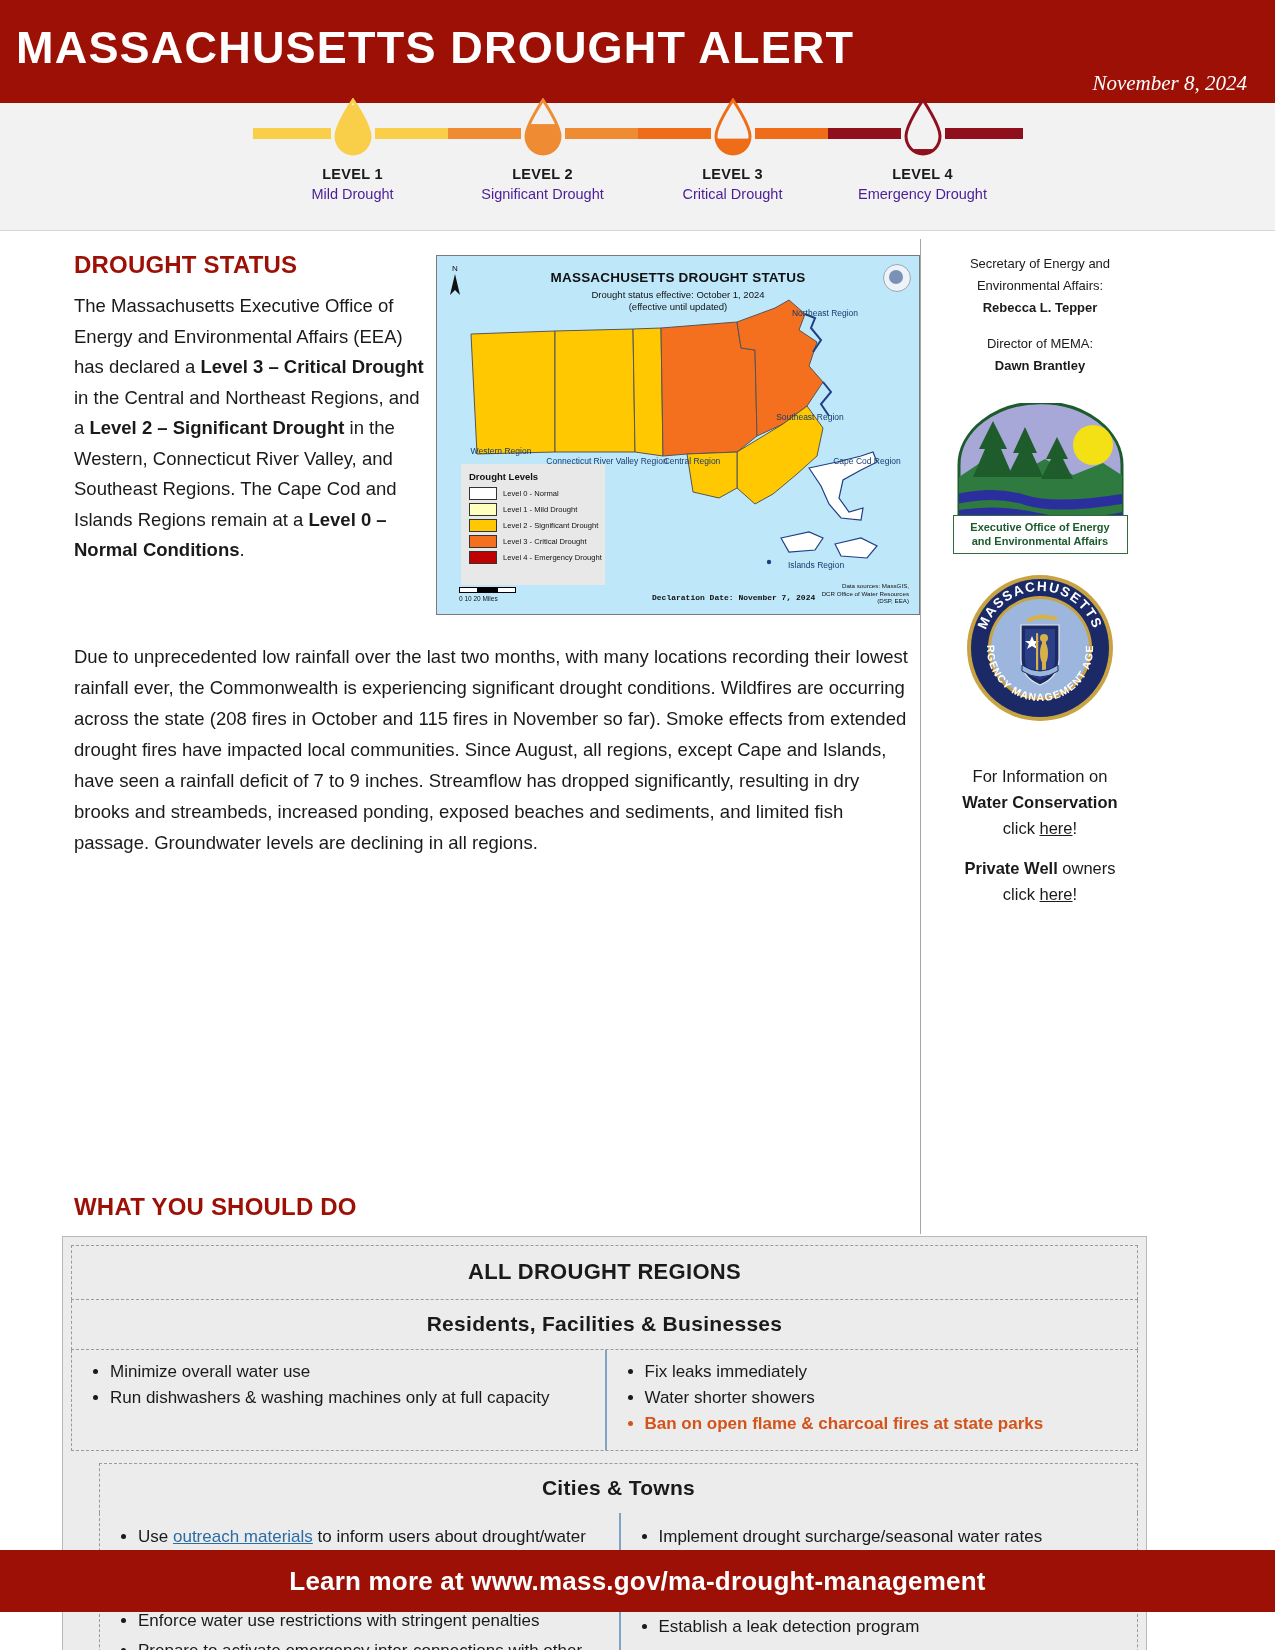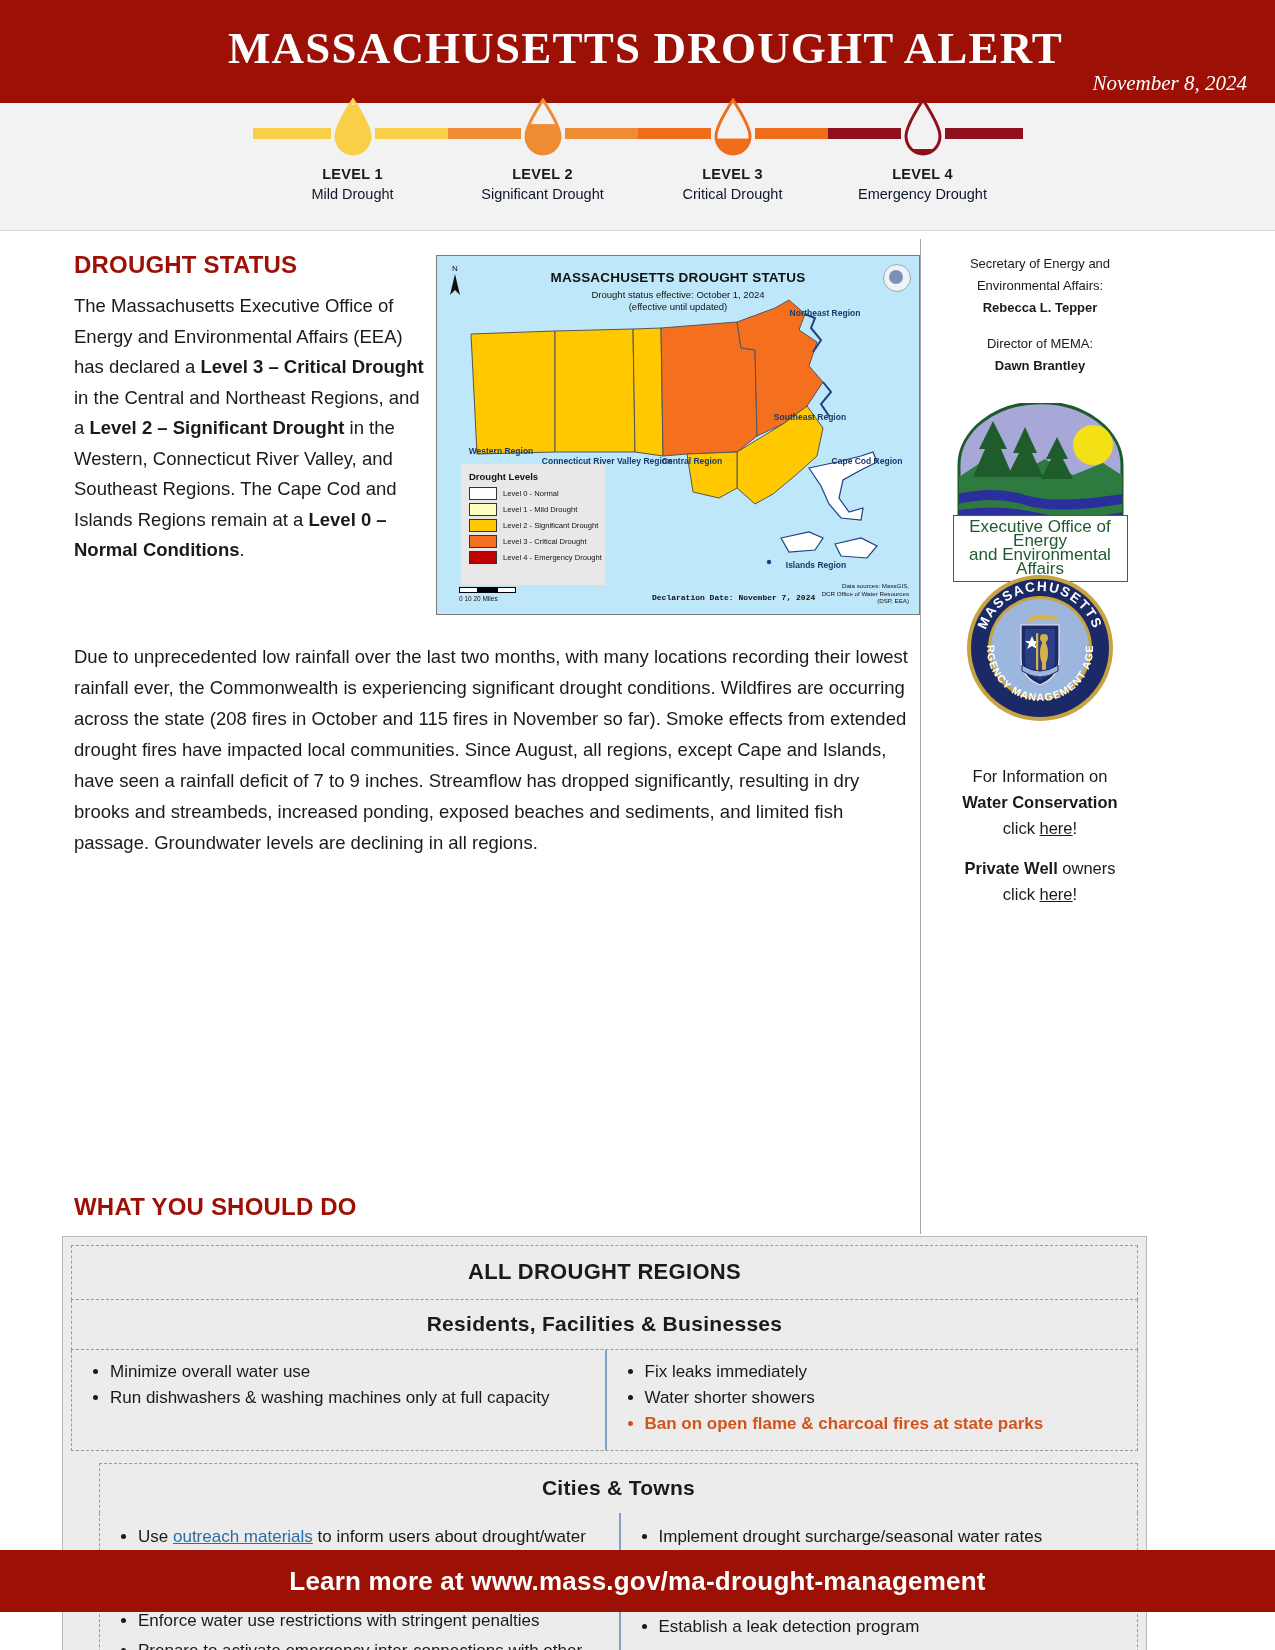--- a/index.html
+++ b/index.html
@@ -14,25 +14,24 @@
 
   
   .header{
     position:relative;
     height:103px;
     background:#9c1006;
     color:#fff;
   }
   .header-title{
     position:absolute;left:16px;right:0;top:22px;
-    text-align:center;
+    text-align:left;
     font-size:45px;
     font-weight:bold;
     letter-spacing:1.2px;
-    font-family:Liberation Serif, serif;
   }
   .header-date{
     position:absolute;right:28px;top:71px;
     font-family:"Liberation Serif", serif;
     font-style:italic;
     font-size:21px;
   }
 
   
   .scale{
@@ -53,21 +52,21 @@
   .drop-row{position:absolute;top:0;left:0;width:760px;height:60px;}
   .drop{
     position:absolute;top:-5px;
     width:42px;height:58px;
   }
   .labels{position:absolute;top:63px;left:0;width:760px;height:60px;}
   .lab{
     position:absolute;width:190px;text-align:center;
   }
   .lab .lv{font-size:14.5px;font-weight:bold;letter-spacing:.3px;color:#1a1a1a;}
-  .lab .dsc{font-size:14.5px;margin-top:4px;color:#0f172a;}
+  .lab .dsc{font-size:14.5px;margin-top:4px;color:#4c1d95;}
 
   
   .content{position:relative;height:1000px;}
   .left-col{
     position:absolute;left:74px;top:20px;width:845px;
   }
   .divider{
     position:absolute;left:920px;top:8px;width:1px;height:995px;
     background:#a6a6a6;
   }
@@ -112,21 +111,21 @@
     font-size:8px;text-align:center;color:#111;}
   .map-seal{
     position:absolute;right:8px;top:8px;width:26px;height:26px;
     border-radius:50%;border:1.5px solid #9aa7b5;background:#eef3f8;
   }
   .map-seal::after{
     content:"";position:absolute;left:5px;top:5px;width:14px;height:14px;
     border-radius:50%;background:#1f3f84;opacity:.55;
   }
   .region-label{
-    position:absolute;font-size:8.5px;font-weight:bold;color:#173a6d;
+    position:absolute;font-size:8.5px;font-weight:normal;color:#173a6d;
     text-align:center;line-height:10px;
   }
   .legend{
     position:absolute;left:24px;top:208px;width:128px;
     background:#e8e8e8;padding:7px 8px 18px 8px;
   }
   .legend-title{font-size:9.5px;font-weight:bold;color:#111;margin-bottom:5px;}
   .legend-row{display:flex;align-items:center;margin-bottom:3px;}
   .legend-sw{width:26px;height:11px;border:.7px solid #333;margin-right:6px;flex:0 0 auto;}
   .legend-tx{font-size:7.6px;color:#111;white-space:nowrap;}
@@ -155,21 +154,21 @@
   .gap{height:14px;}
   .eea-logo{
     position:relative;width:175px;height:148px;margin:26px auto 0 auto;
   }
   .eea-arch{
     position:absolute;left:0;top:0;width:175px;height:120px;
   }
   .eea-cap{
     position:absolute;left:0;top:112px;width:175px;
     background:#fff;border:1px solid #2f6b3b;
-    font-size:17px;font-weight:normal;color:#1c5b2c;
+    font-size:11px;font-weight:bold;color:#1c5b2c;
     text-align:center;line-height:14px;padding:4px 0 5px 0;
     box-sizing:border-box;
   }
   .mema{
     position:relative;width:150px;height:150px;margin:22px auto 0 auto;
   }
   .info{margin-top:40px;font-size:16.5px;line-height:26px;color:#1a1a1a;}
   .info b{font-weight:bold;}
   .info a{color:#1a1a1a;text-decoration:underline;}
 

